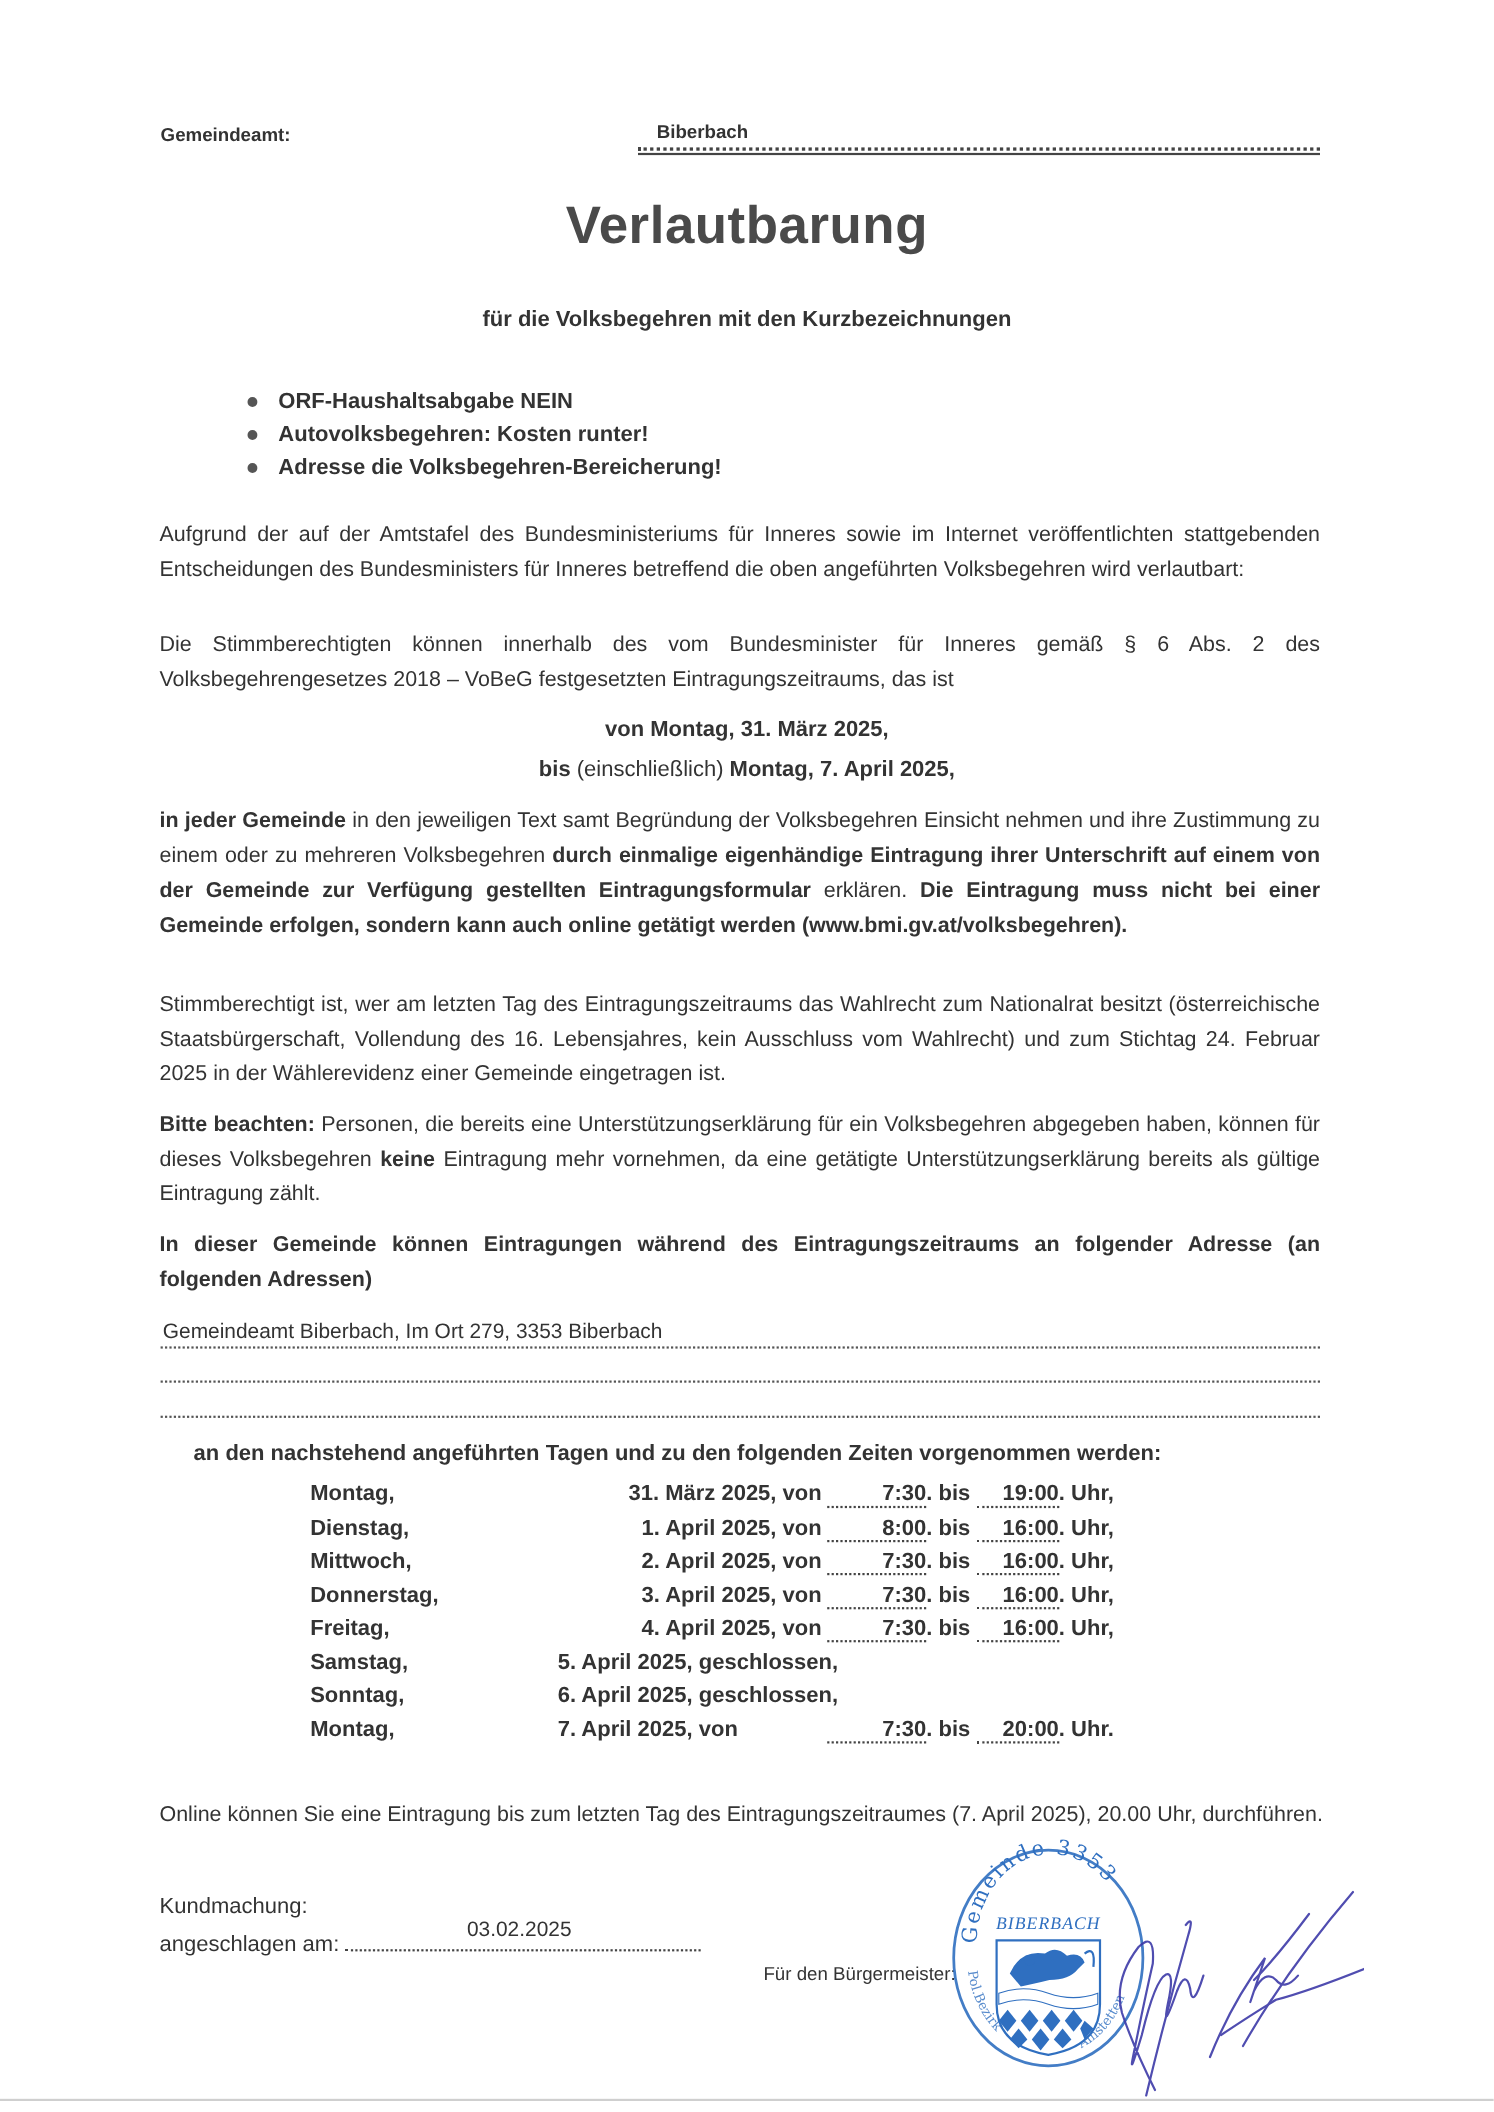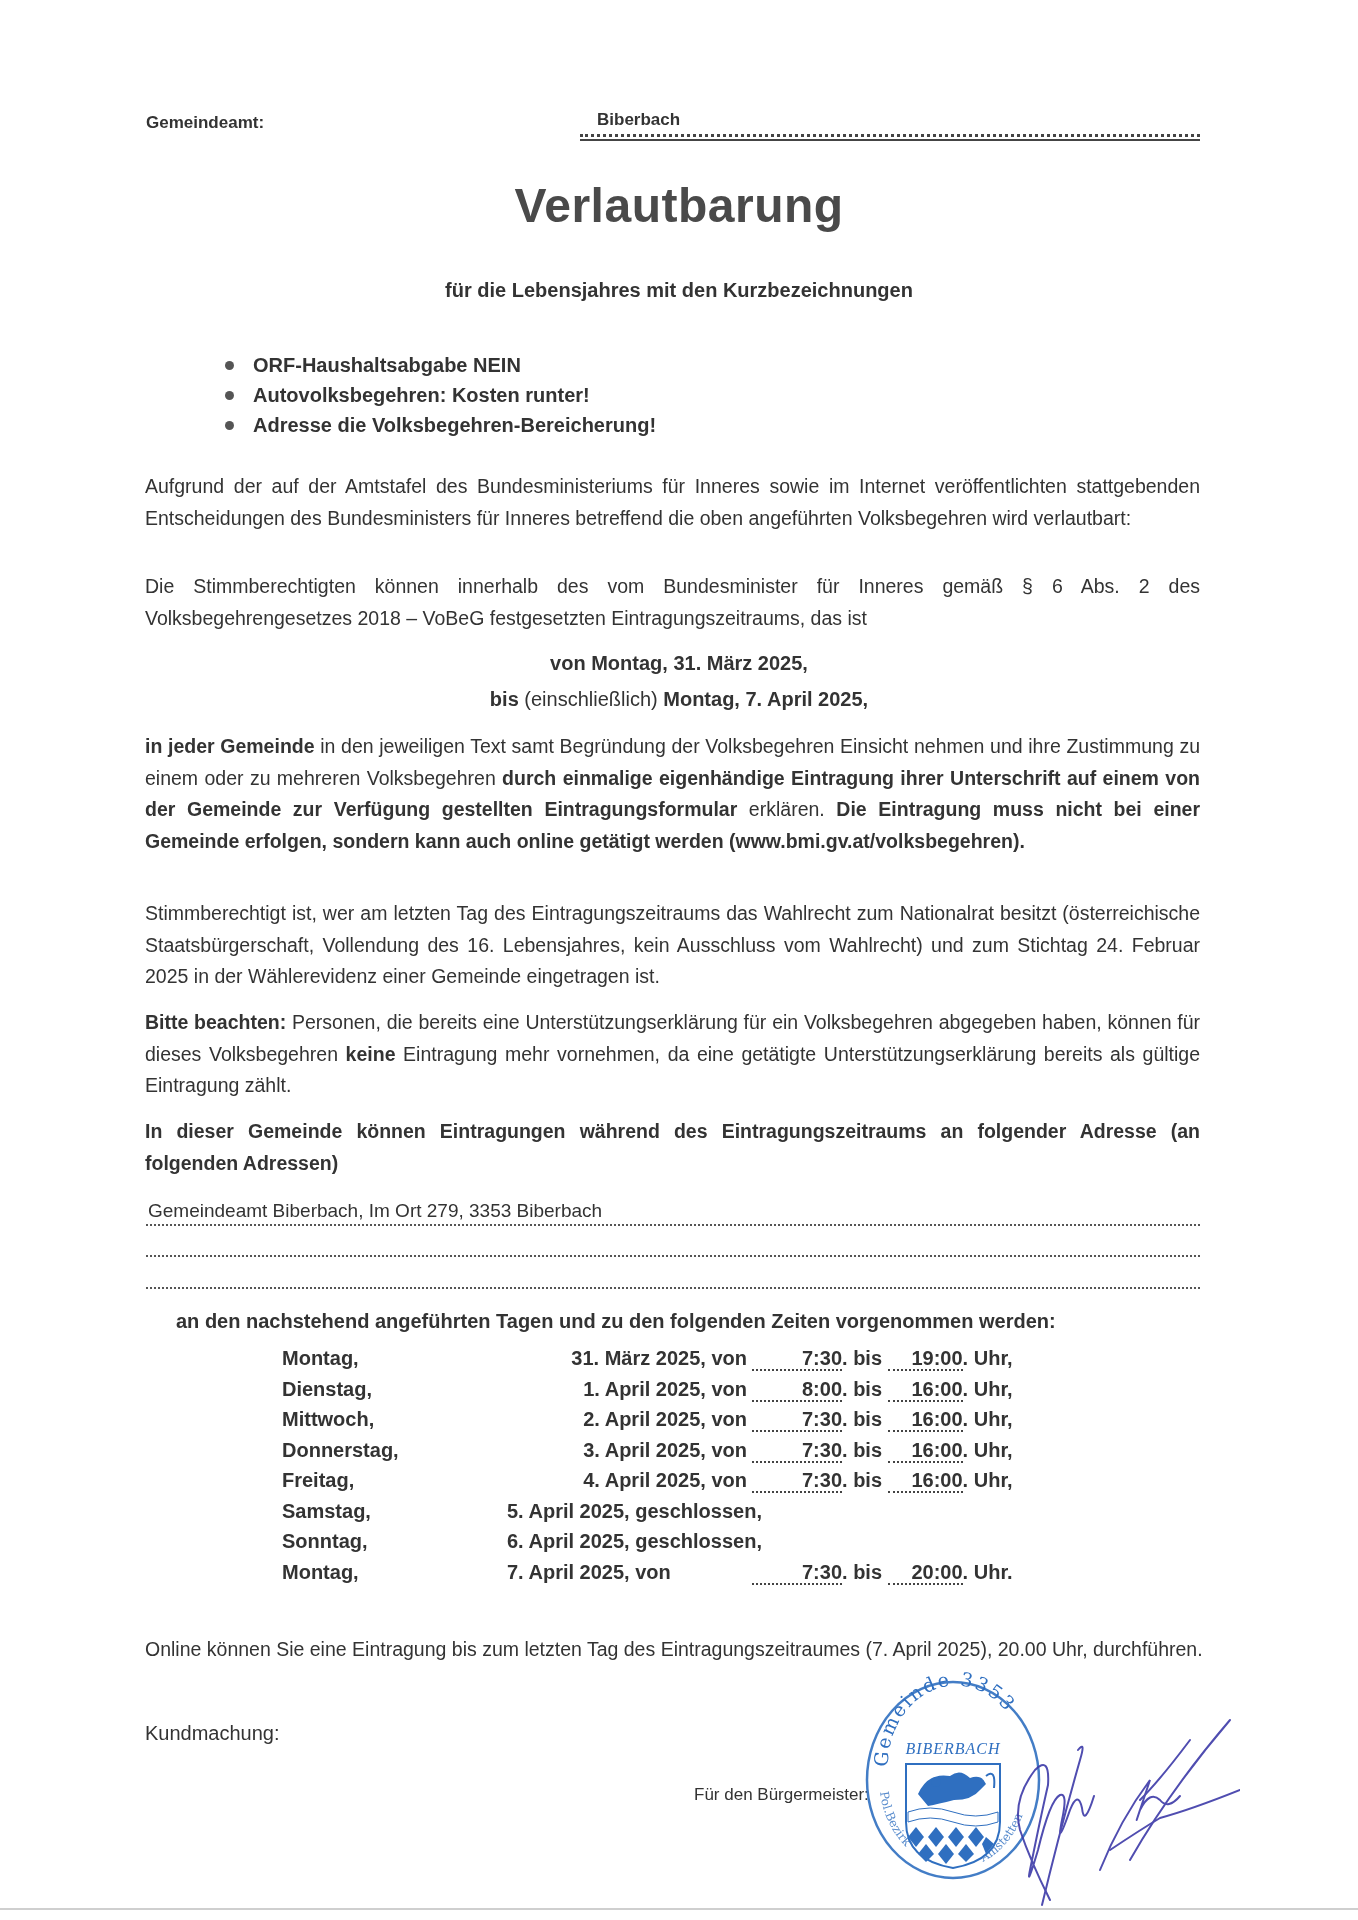--- a/index.html
+++ b/index.html
@@ -60,21 +60,21 @@
 
 <div class="page">
 
   <div class="abs hdr-label">Gemeindeamt:</div>
   <div class="abs hdr-value">
     <span>Biberbach</span>
   </div>
   <div class="abs hdr-rule"></div>
 
   <div class="abs title">Verlautbarung</div>
-  <div class="abs subtitle" style="top:279px;">für die Lebensjahres mit den Kurzbezeichnungen</div>
+  <div class="abs subtitle" style="top:279px;">für die Volksbegehren mit den Kurzbezeichnungen</div>
 
   <ul class="abs bullets">
     <li><span class="dot"></span><span>ORF-Haushaltsabgabe NEIN</span></li>
     <li><span class="dot"></span><span>Autovolksbegehren: Kosten runter!</span></li>
     <li><span class="dot"></span><span>Adresse die Volksbegehren-Bereicherung!</span></li>
   </ul>
 
   <div class="abs para" style="top:471px;">
     <p>Aufgrund der auf der Amtstafel des Bundesministeriums für Inneres sowie im Internet veröffentlichten stattgebenden Entscheidungen des Bundesministers für Inneres betreffend die oben angeführten Volksbegehren wird verlautbart:</p>
   </div>
@@ -149,20 +149,23 @@
     <div class="row">
       <span class="day">Montag,</span>
       <span class="closed-date">7. April 2025, von</span>
       <span class="rest"><span class="fill fill-from">7:30</span>. <span>bis</span> <span class="fill fill-to">20:00</span>. <span>Uhr.</span></span>
     </div>
   </div>
 
   <div class="abs online">Online können Sie eine Eintragung bis zum letzten Tag des Eintragungszeitraumes (7. April 2025), 20.00 Uhr, durchführen.</div>
 
   <div class="abs kund">Kundmachung:</div>
+  <div class="abs angeschl">
+    <span>angeschlagen am:</span><span class="dots"><span>03.02.2025</span></span>
+  </div>
   <div class="abs buerg">Für den Bürgermeister:</div>
 
   <div class="abs stamp">
     <svg width="190" height="210" viewBox="0 0 190 210">
       <defs>
         <path id="arcTop" d="M 30 95 A 68 80 0 0 1 165 80"></path>
         <path id="arcLeft" d="M 22 120 A 80 90 0 0 0 60 185"></path>
         <path id="arcRight" d="M 125 190 A 80 90 0 0 0 170 120"></path>
       </defs>
       <ellipse cx="95" cy="108" rx="86" ry="98" fill="none" stroke="#2f6fc0" stroke-width="2.5" opacity="0.9"></ellipse>

